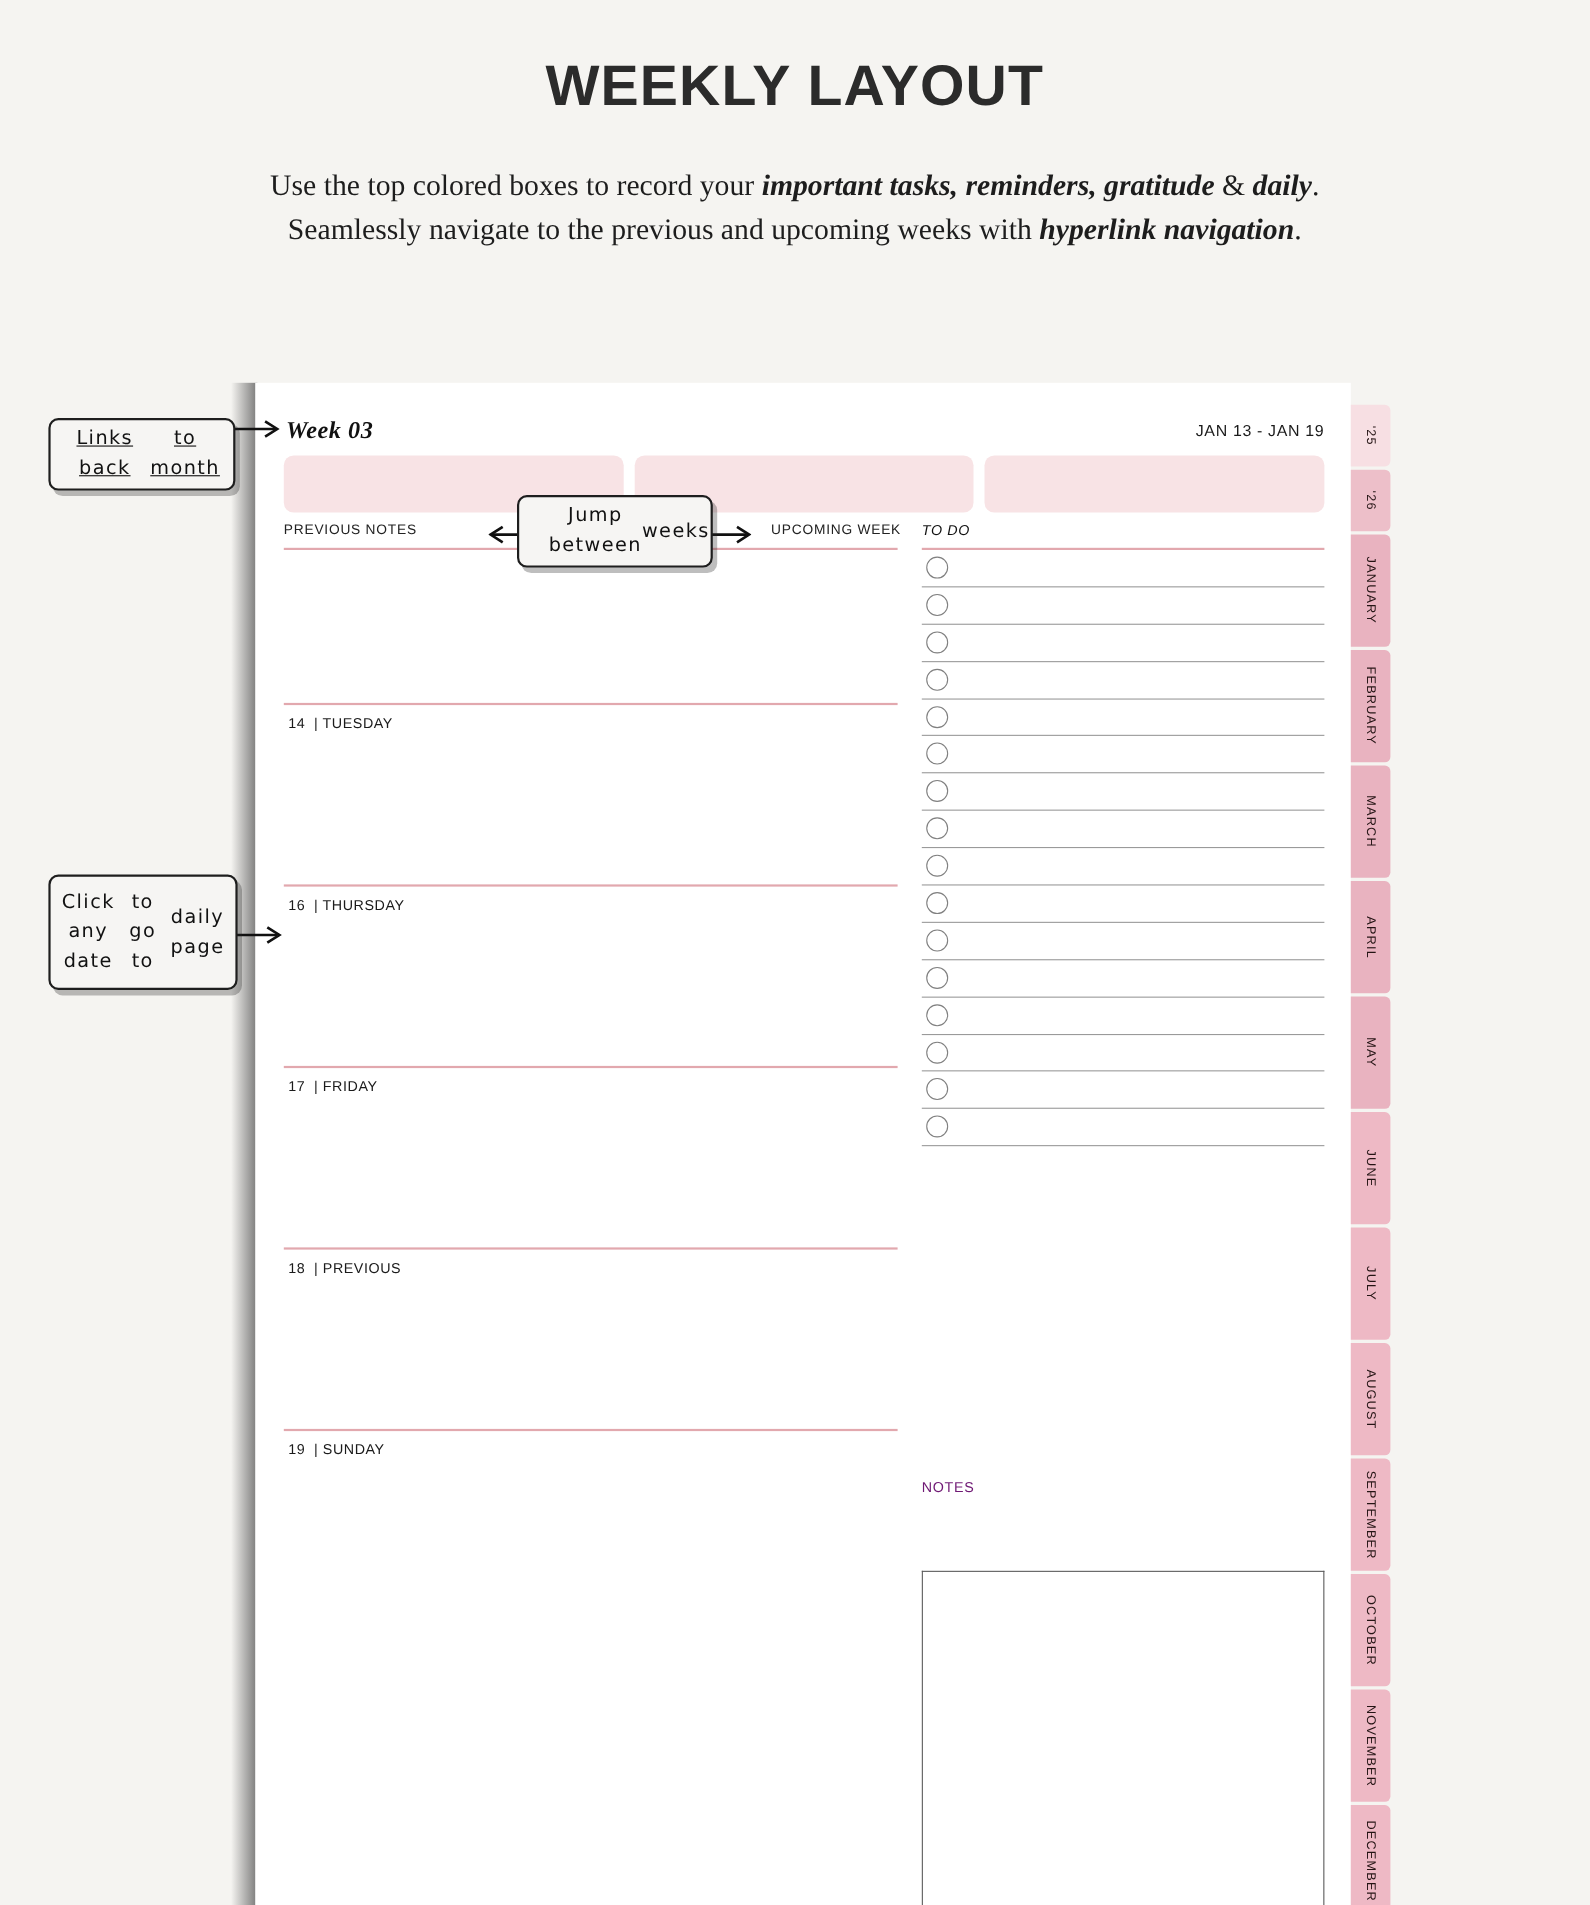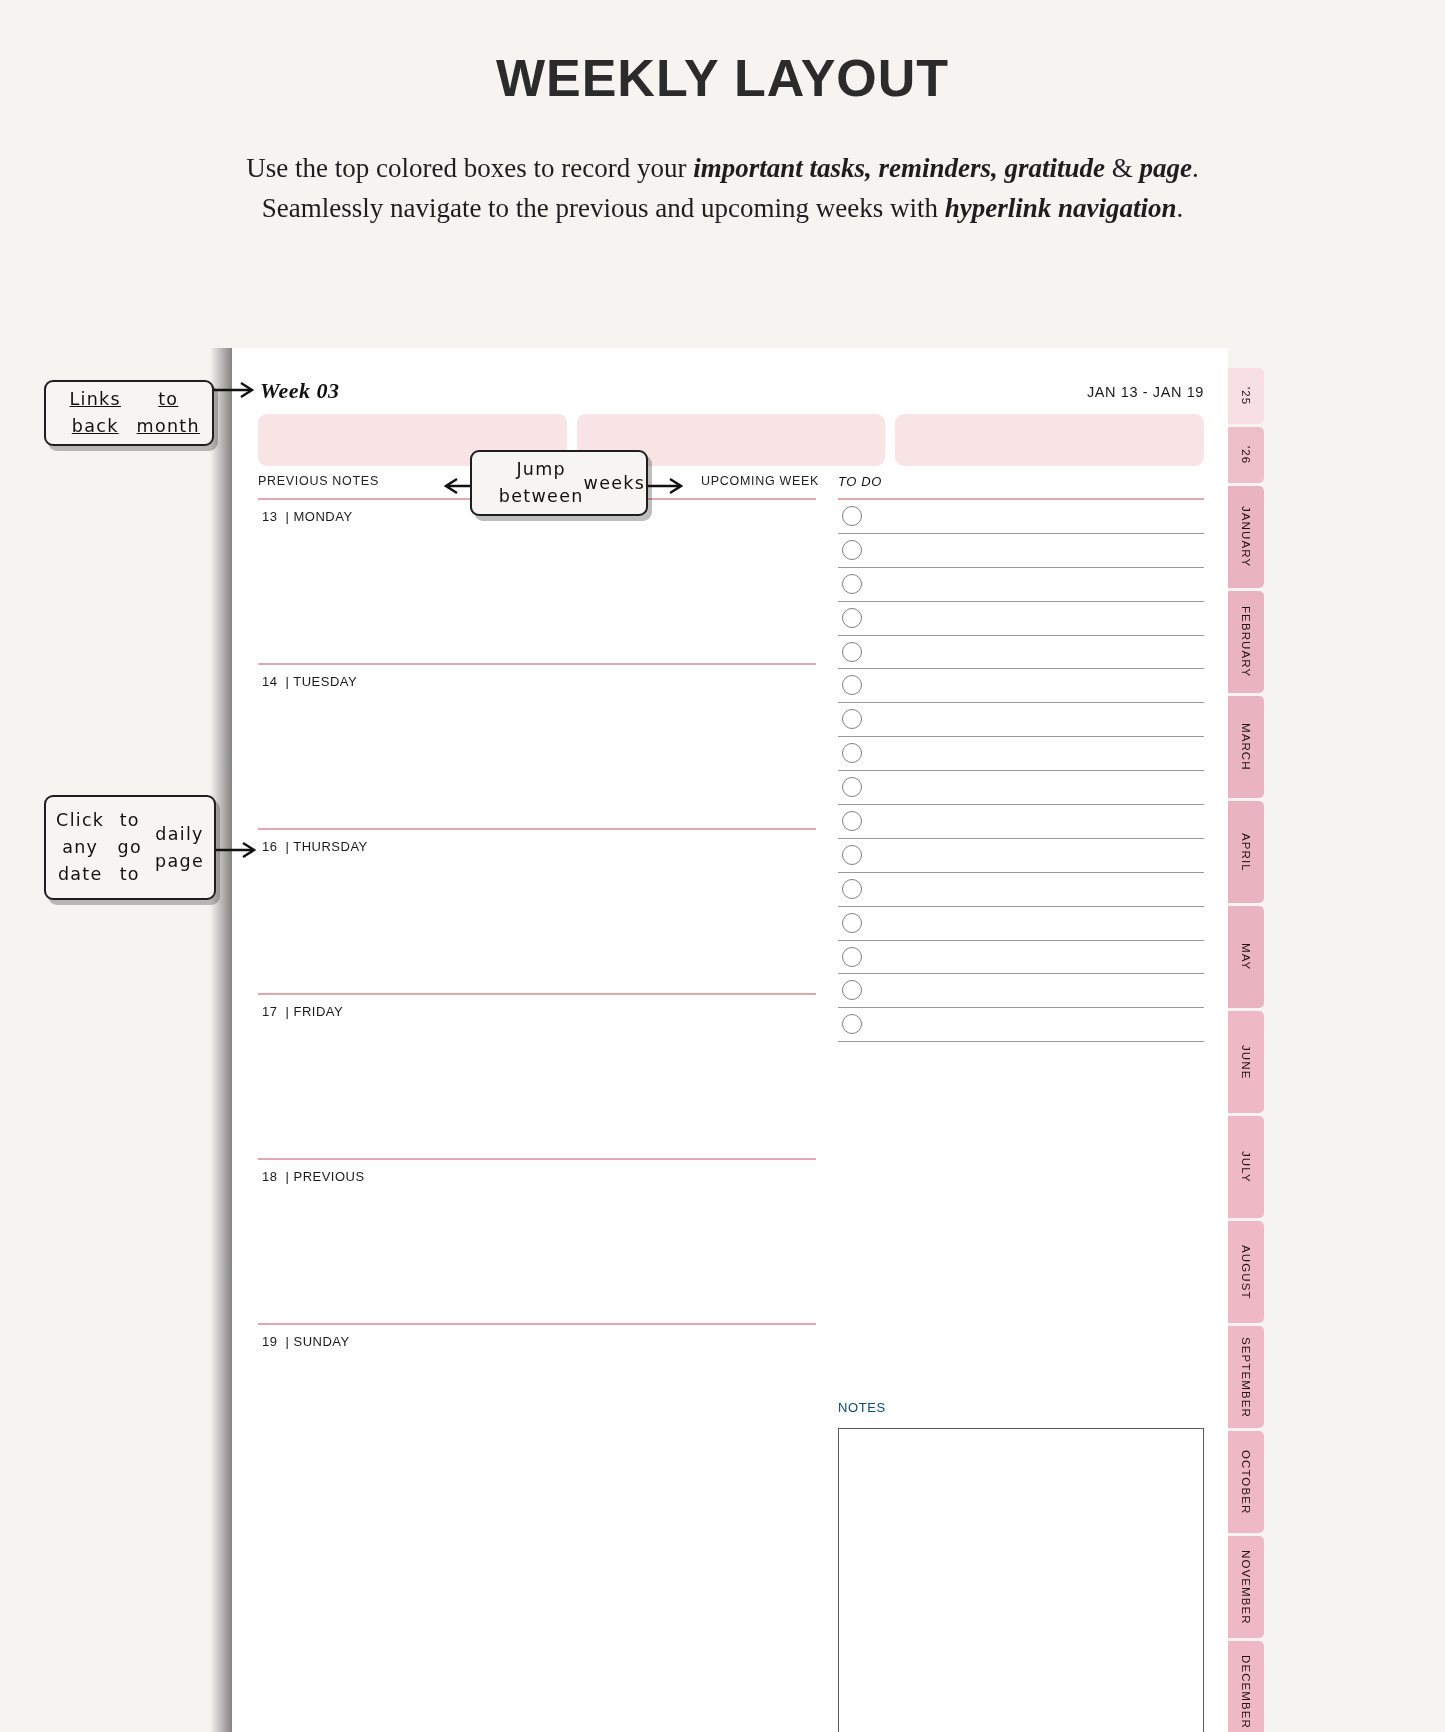--- a/index.html
+++ b/index.html
@@ -130,22 +130,22 @@
   }
   .todo-item .circ {
     position: absolute;
     left: 4px; top: 6px;
     width: 20px; height: 20px;
     border: 1.4px solid #808080;
     border-radius: 50%;
     background: #fff;
   }
   .notes-head {
-    position: absolute; left: 606px; top: 1052px;
-    font-size: 13px; letter-spacing: .6px; color: #0c4a6e;
+    position: absolute; left: 606px; top: 996px;
+    font-size: 13px; letter-spacing: .6px; color: #701a75;
   }
   .notes-box {
     position: absolute; left: 606px; top: 1080px;
     width: 366px; height: 304px;
     border: 1.4px solid #5b5b5b;
     border-bottom: none;
     background: #fff;
   }
 
   
@@ -195,21 +195,21 @@
 </style>
 </head>
 <body>
 
 <div id="root">
 
   <div class="promo-title">WEEKLY LAYOUT</div>
 
   <div class="promo-sub">
     <div>
-      <span>Use the top colored boxes to record your </span><b>important tasks, reminders, gratitude</b><span> &amp; </span><b>page</b><span>.</span>
+      <span>Use the top colored boxes to record your </span><b>important tasks, reminders, gratitude</b><span> &amp; </span><b>daily</b><span>.</span>
     </div>
     <div>
       <span>Seamlessly navigate to the  previous and upcoming weeks with </span><b>hyperlink navigation</b><span>.</span>
     </div>
   </div>
 
   <div class="page-shadow"></div>
 
   <div class="planner">
 
@@ -224,21 +224,20 @@
 
     <div class="navrow">
       <div class="nav-prev">PREVIOUS NOTES</div>
       <div class="nav-next">UPCOMING WEEK</div>
       <div class="todo-head">TO DO</div>
     </div>
 
     <div class="days" id="days-container">
         <div class="day-row">
           <div class="day-rule"></div>
-          <div class="day-label"><span class="dnum">13</span><span>| </span><span>MONDAY</span></div>
           <div class="day-body"></div>
         </div>
         <div class="day-row">
           <div class="day-rule"></div>
           <div class="day-label"><span class="dnum">14</span><span>| </span><span>TUESDAY</span></div>
           <div class="day-body"></div>
         </div>
         <div class="day-row">
           <div class="day-rule"></div>
           <div class="day-label"><span class="dnum">16</span><span>| </span><span>THURSDAY</span></div>

